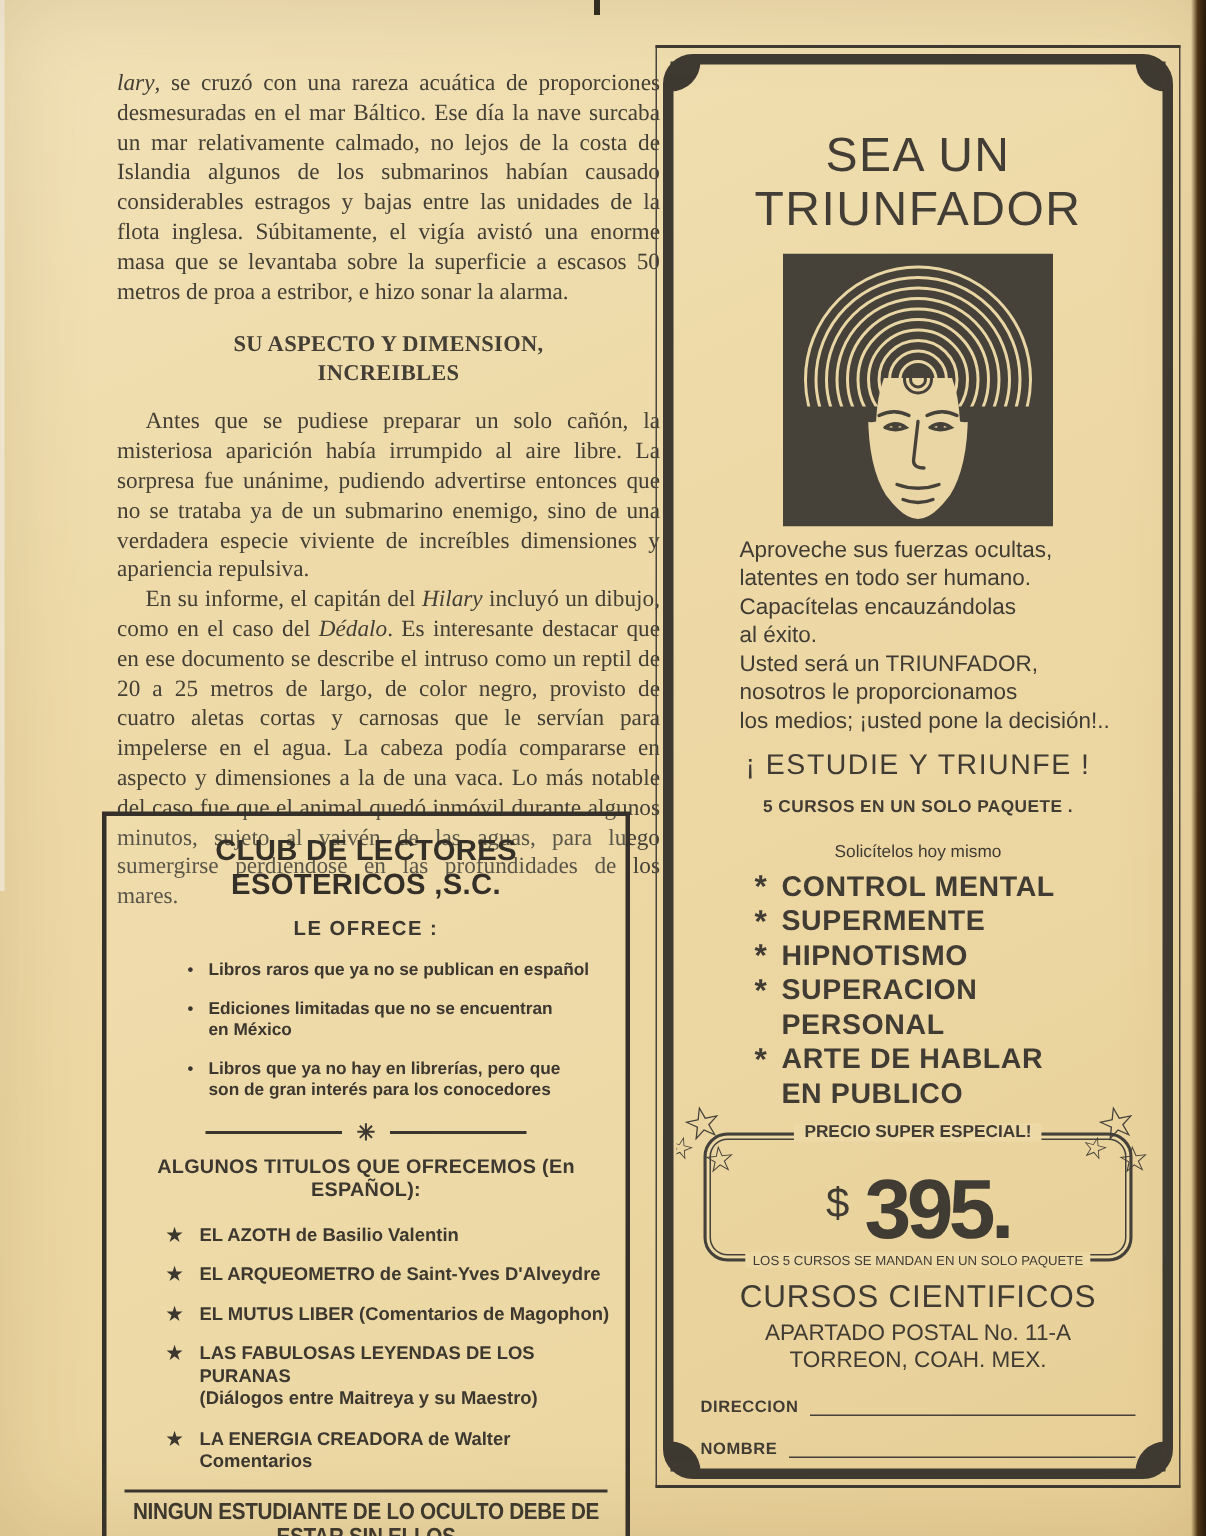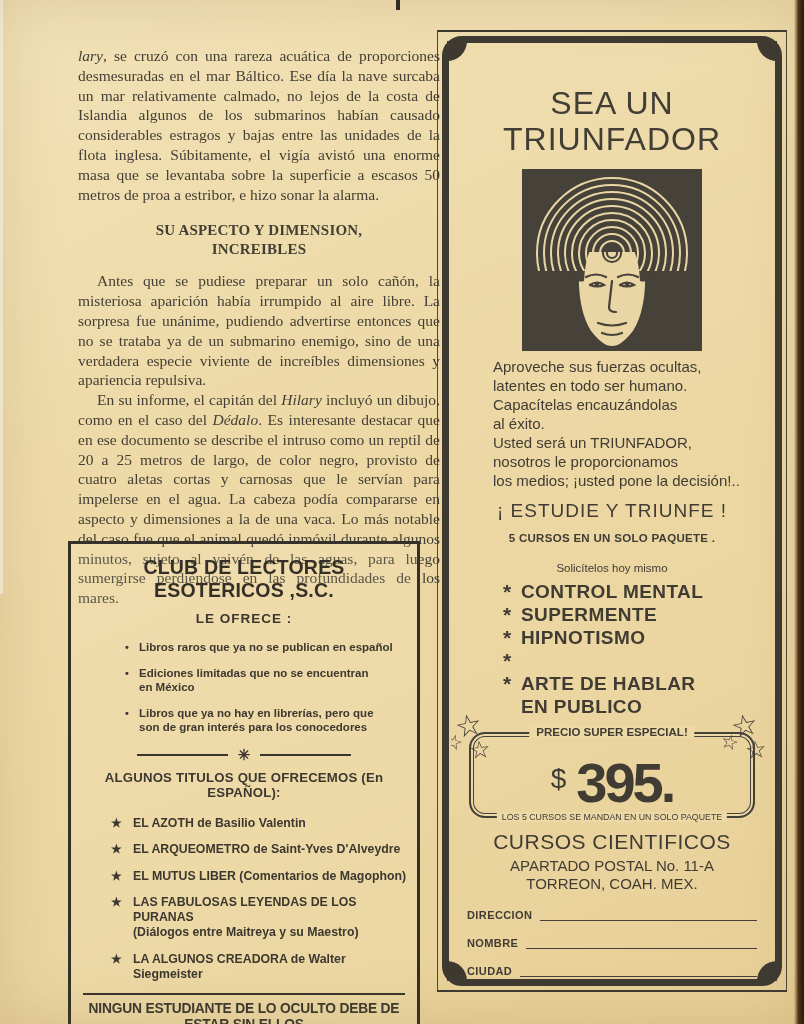--- a/index.html
+++ b/index.html
@@ -148,21 +148,21 @@
         <span class="st">★</span>
         <span style="white-space:pre-line">EL MUTUS LIBER (Comentarios de Magophon)</span>
       </div>
       <div class="title-item">
         <span class="st">★</span>
         <span style="white-space:pre-line">LAS FABULOSAS LEYENDAS DE LOS PURANAS
 (Diálogos entre Maitreya y su Maestro)</span>
       </div>
       <div class="title-item">
         <span class="st">★</span>
-        <span style="white-space:pre-line">LA ALGUNOS CREADORA de Walter Siegmeister</span>
+        <span style="white-space:pre-line">LA ENERGIA CREADORA de Walter Comentarios</span>
       </div>
     </div>
 
     <div class="rule"></div>
     <div class="slogan">NINGUN ESTUDIANTE DE LO OCULTO DEBE DE ESTAR SIN ELLOS</div>
 
   </div>
 
   <div class="ad">
     <div class="ad-frame">
@@ -239,20 +239,22 @@
         <div class="course">
           <span class="ca">*</span>
           <span class="ct">SUPERMENTE</span>
         </div>
         <div class="course">
           <span class="ca">*</span>
           <span class="ct">HIPNOTISMO</span>
         </div>
         <div class="course">
           <span class="ca">*</span>
+          <span class="ct">SUPERACION
+PERSONAL</span>
         </div>
         <div class="course">
           <span class="ca">*</span>
           <span class="ct">ARTE DE HABLAR
 EN PUBLICO</span>
         </div>
       </div>
 
       <div class="pricebox">
         <div class="starcluster left">

